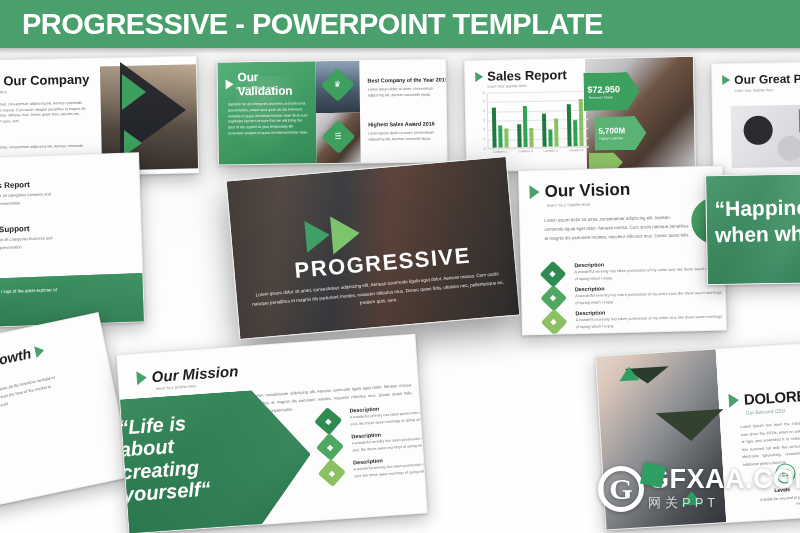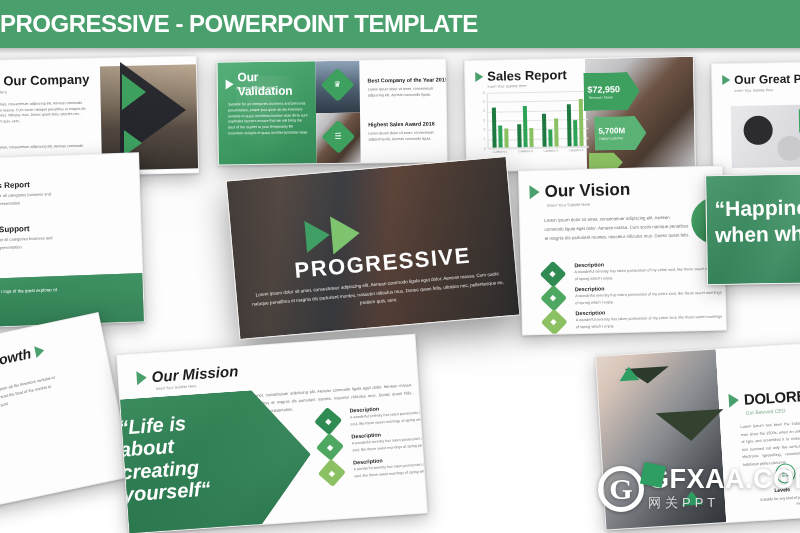--- a/index.html
+++ b/index.html
@@ -11,22 +11,23 @@
   }
 
   
   .header-banner{
     position:absolute; left:0; top:0; width:800px; height:48px;
     background:#4aa06c;
     display:flex; align-items:center;
     z-index:200;
   }
   .header-title{
+    margin-left:22px;
     color:#ffffff;
-    font-size:24px;
+    font-size:29px;
     font-weight:bold;
     letter-spacing:-0.5px;
     font-family:"Liberation Sans", sans-serif;
     white-space:nowrap;
   }
   .header-shadow{
     position:absolute; left:0; top:48px; width:800px; height:6px;
     background:linear-gradient(to bottom, rgba(0,0,0,.22), rgba(0,0,0,0));
     z-index:199;
   }

